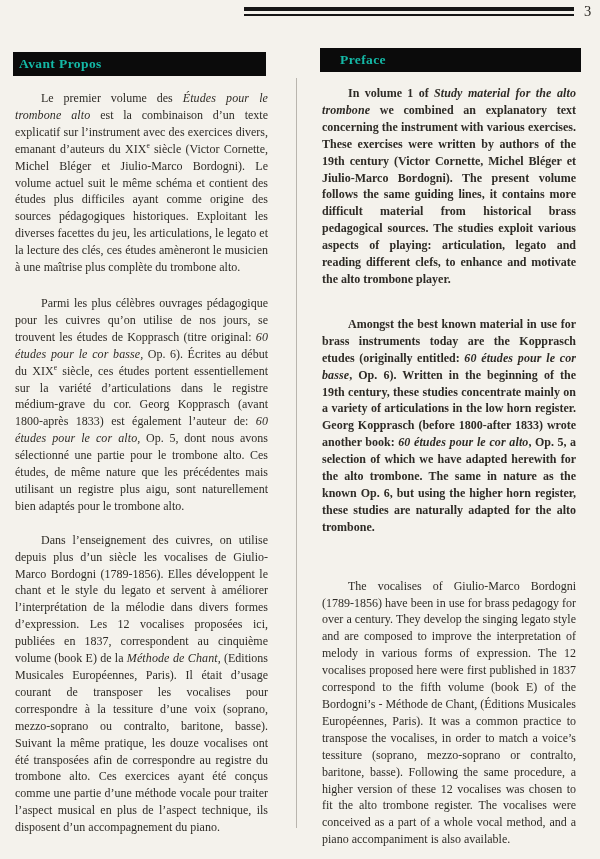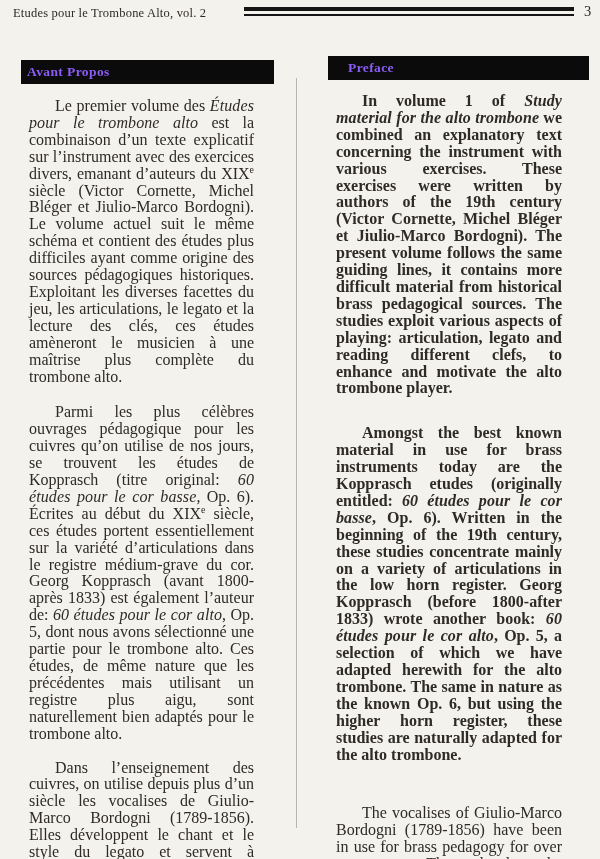--- a/index.html
+++ b/index.html
@@ -14,48 +14,47 @@
   .rule-thin  { height:2px; background:#161616; margin-top:3px; }
   .page-number { position:absolute; left:584px; top:3px; font-size:14.5px; }
 
   .column-divider { position:absolute; left:296px; top:78px; width:1px; height:750px; background:#b9b5ae; }
 
   .col { position:absolute; }
   .col-left  { left:13px;  top:52px; width:257px; }
   .col-right { left:320px; top:48px; width:258px; }
 
   .bar {
-    margin:8px; background:#0b0b0b; color:#8b5cf6;
+    margin:0; background:#0b0b0b; color:#14b8a6;
     font-size:13.5px; font-weight:bold; letter-spacing:0.4px;
     padding:4px 6px 5px 6px; line-height:15px;
   }
   .col-left  .bar { width:241px; }
   .col-right .bar { width:235px;padding-left:20px; }
 
   .para {
-    margin:16px; text-align:justify; text-indent:26px;
-    font-size:16px; line-height:16.9px;
+    margin:2px; text-align:justify; text-indent:26px;
+    font-size:12px; line-height:16.9px;
     hyphens:auto; -webkit-hyphens:auto;
   }
   .col-left  .p1 { margin-top:14px; }
   .col-left  .p2 { margin-top:19px; }
   .col-left  .p3 { margin-top:17px; }
   .col-right .p1 { margin-top:13px;font-weight:bold; }
   .col-right .p2 { margin-top:28px;font-weight:bold; }
   .col-right .p3 { margin-top:42px; }
 
   .para sup { font-size:0.62em; line-height:0; }
   .para i { letter-spacing:0.1px; }
 </style>
 </head>
 <body>
 
 <div class="page">
 
-  <span class="running-title">Etudes pour le Trombone Alto, vol. 2</span>
 
   <div class="header-rule">
     <div class="rule-thick"></div>
     <div class="rule-thin"></div>
   </div>
 
   <span class="page-number">3</span>
 
   <div class="column-divider"></div>
 

